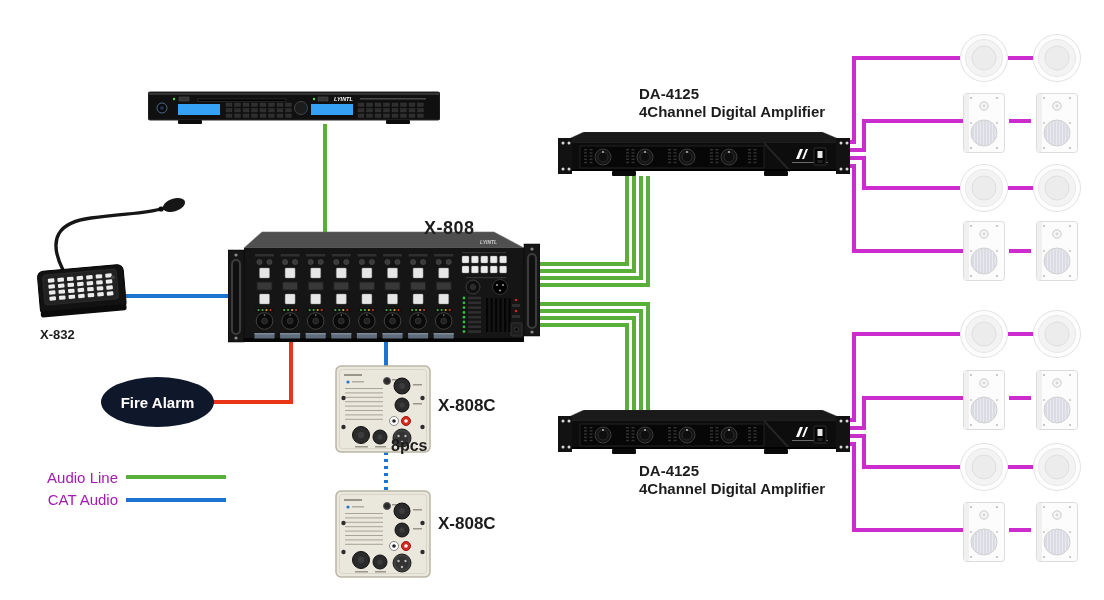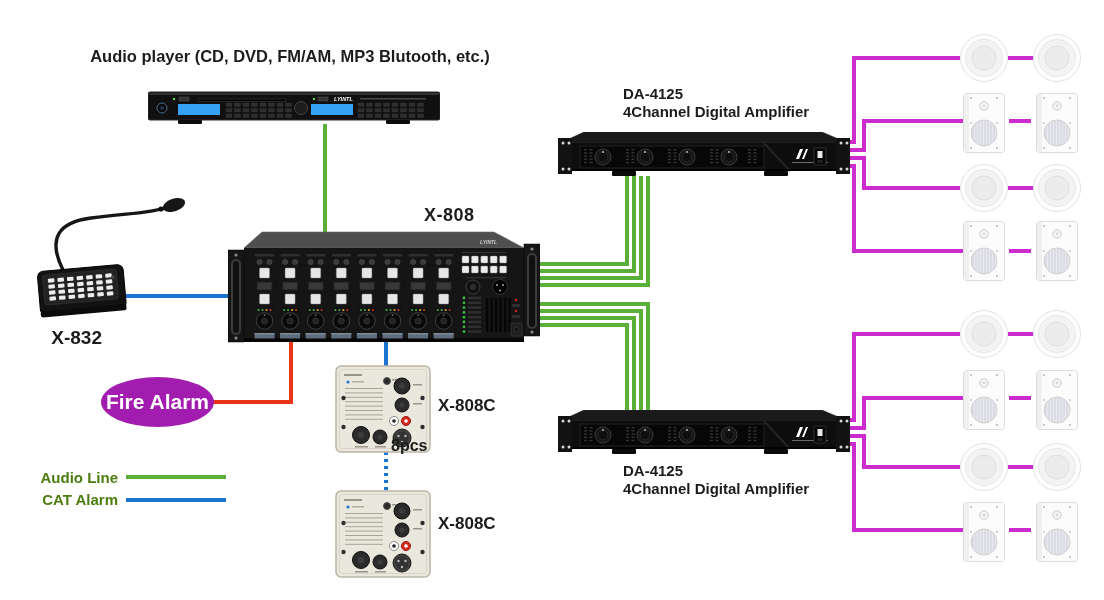--- a/index.html
+++ b/index.html
@@ -2,34 +2,34 @@
 <html><head>
 <meta charset="utf-8">
 <style>
   html,body{margin:0;padding:0;background:#fff;}
   .stage{position:relative;width:1104px;height:600px;background:#ffffff;overflow:hidden;
          font-family:"Liberation Sans",sans-serif;}
   .wires{position:absolute;left:0;top:0;z-index:1;}
   .device{position:absolute;z-index:2;}
   .lbl{position:absolute;z-index:3;font-weight:bold;color:#1c1c1c;white-space:nowrap;}
   .title{left:60px;top:47px;width:460px;text-align:center;font-size:16.5px;}
-  .x808lbl{left:424px;top:205px;font-size:18px;letter-spacing:.5px;}
-  .x832lbl{left:32px;top:327px;width:70px;text-align:right;font-size:19px;}
+  .x808lbl{left:424px;top:218px;font-size:18px;letter-spacing:.5px;}
+  .x832lbl{left:40px;top:327px;width:70px;text-align:left;font-size:13px;}
   .p1lbl{left:438px;top:396px;font-size:17px;}
   .p2lbl{left:438px;top:514px;font-size:17px;}
   .pcslbl{left:391px;top:437px;font-size:16px;}
-  .amplbl{position:absolute;z-index:3;font-weight:bold;color:#1c1c1c;font-size:15px;line-height:18px;}
+  .amplbl{position:absolute;z-index:3;font-weight:bold;color:#1c1c1c;font-size:15px;line-height:18px;margin-left:16px;}
   .amplbl.top{left:623px;top:85px;}
   .amplbl.bottom{left:623px;top:462px;}
   .firealarm{position:absolute;z-index:3;left:101px;top:377px;width:113px;height:50px;
-             background:#a21caf;border-radius:50%;display:flex;align-items:center;justify-content:center;
-             color:#fff;font-weight:bold;font-size:21px;}
+             background:#0f172a;border-radius:50%;display:flex;align-items:center;justify-content:center;
+             color:#fff;font-weight:bold;font-size:15px;}
   .legend{position:absolute;z-index:3;left:0;top:466px;}
   .legrow{display:flex;align-items:center;height:22.5px;}
-  .legtext{display:inline-block;width:118px;text-align:right;font-weight:bold;font-size:15px;color:#4d7c0f;}
+  .legtext{display:inline-block;width:118px;text-align:right;font-weight:normal;font-size:15px;color:#a21caf;}
   .legline{display:inline-block;width:100px;height:4px;margin-left:8px;}
   .sw-audio{background:#58b03a;}
   .sw-cat{background:#1b74d0;}
   .sw-speaker{background:#cc2cce;}
   .sw-alarm{background:#ea3418;}
 </style>
 </head>
 <body>
 
 <div class="stage">
@@ -229,21 +229,20 @@
         <path d="M1009,121 L1031,121"></path>
       <path d="M1008,188 L1033,188"></path>
         <path d="M1009,251 L1031,251"></path>
       <path d="M1008,334 L1033,334"></path>
         <path d="M1009,398 L1031,398"></path>
       <path d="M1008,467 L1033,467"></path>
         <path d="M1009,530 L1031,530"></path>
     </g>
   </svg>
 
-  <div class="lbl title">Audio player (CD, DVD, FM/AM, MP3 Blutooth, etc.)</div>
   <div class="lbl x808lbl">X-808</div>
   <div class="lbl x832lbl">X-832</div>
   <div class="lbl p1lbl">X-808C</div>
   <div class="lbl pcslbl">8pcs</div>
   <div class="lbl p2lbl">X-808C</div>
   <div class="amplbl top">
     <div>DA-4125</div>
     <div>4Channel Digital Amplifier</div>
   </div>
   <div class="amplbl bottom">
@@ -444,18 +443,18 @@
   <div class="device" style="left:1036px;top:502px"><svg width="42" height="60">
         <use href="#sym-wall"></use>
       </svg></div>
 
   <div class="legend">
     <div class="legrow">
       <span class="legtext">Audio Line</span>
       <span class="legline sw-audio"></span>
     </div>
     <div class="legrow">
-      <span class="legtext">CAT Alarm</span>
+      <span class="legtext">CAT Audio</span>
       <span class="legline sw-cat"></span>
     </div>
   </div>
 
 </div>
 
 </body></html>

